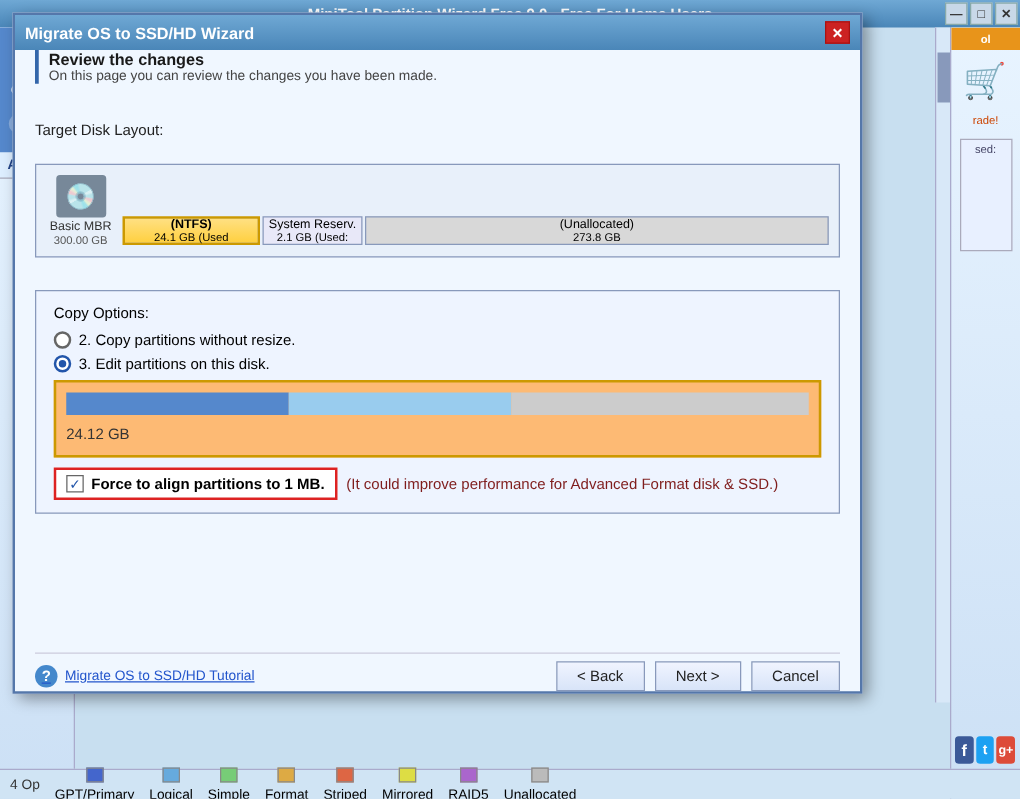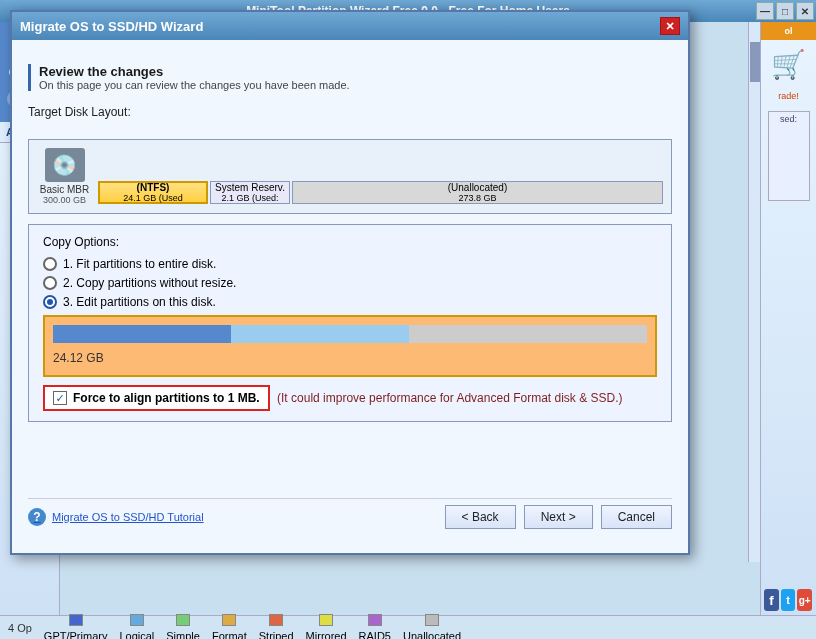--- a/index.html
+++ b/index.html
@@ -142,25 +142,25 @@
       color: white;
       display: flex;
       align-items: center;
       justify-content: center;
       font-size: 11px;
       cursor: pointer;
       font-weight: bold;
     }
 
     .dialog-content {
-      padding: 24px 16px;
+      padding: 0 16px;
       height: calc(100% - 28px);
       display: flex;
       flex-direction: column;
-      gap: 10px;
+      gap: 26px;
     }
 
     
     .review-header {
       border-left: 3px solid #3366aa;
       padding-left: 8px;
       margin-bottom: 4px;
     }
     .review-header-title {
       font-size: 13px;
@@ -551,25 +551,20 @@
             <div>(Unallocated)</div>
             <div style="font-size:9px;">273.8 GB</div>
           </div>
         </div>
       </div>
     </div>
 
     <div class="copy-options-box">
       <div class="copy-options-title">Copy Options:</div>
 
-      <div class="radio-option">
-        <div class="radio-circle">
-        </div>
-        <span>1. Fit partitions to entire disk.</span>
-      </div>
 
       <div class="radio-option">
         <div class="radio-circle">
         </div>
         <span>2. Copy partitions without resize.</span>
       </div>
 
       <div class="radio-option">
         <div class="radio-circle selected">
           <div class="radio-dot"></div>

